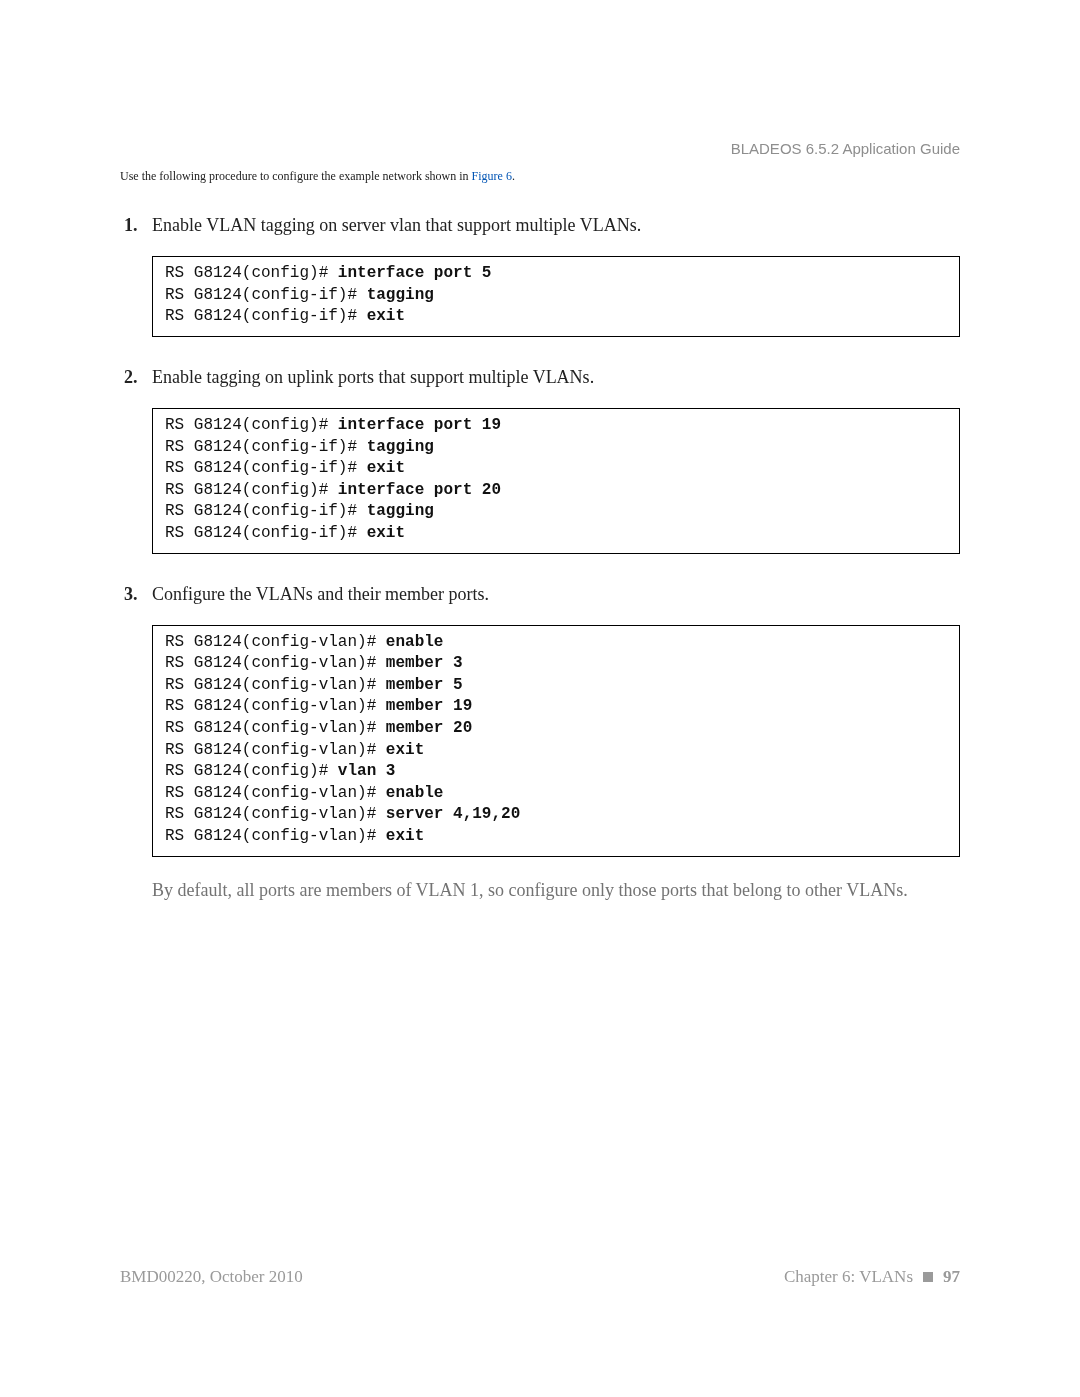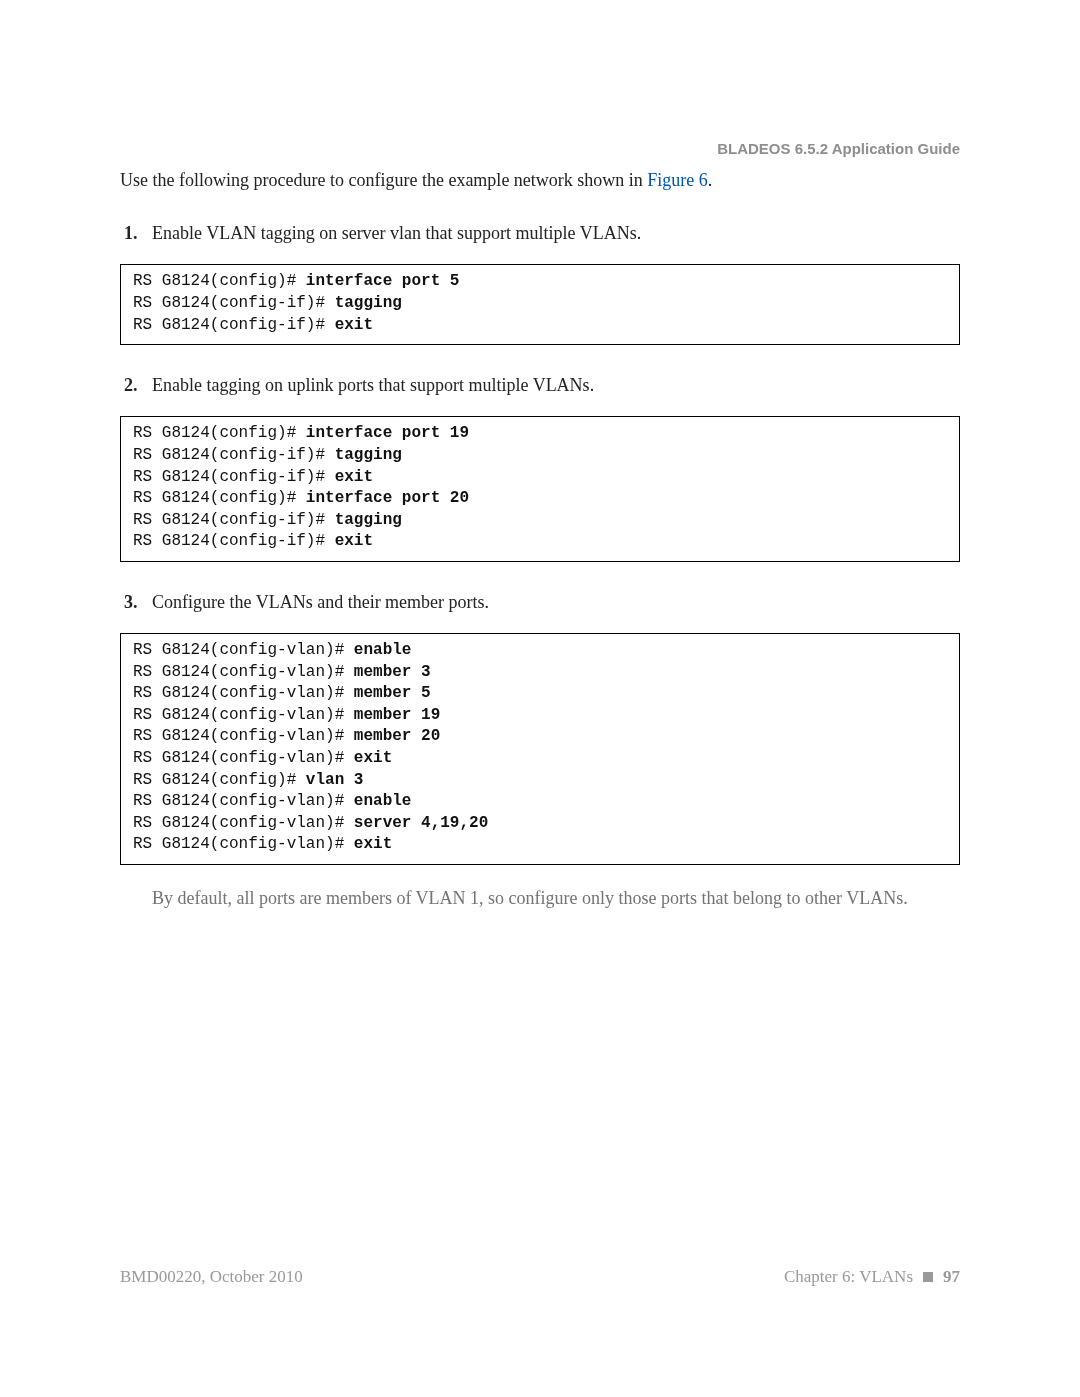--- a/index.html
+++ b/index.html
@@ -17,34 +17,34 @@
     padding: 140px 120px 0 120px; 
     position: relative;
     height: 100%;
   }
   .header-right {
     position: absolute;
     top: 140px;
     right: 120px;
     color: #8e8e8e;
     font-family: Arial, Helvetica, sans-serif;
-    font-weight: bold;
+    font-weight: normal;
     font-size: 15px;
   }
   .section-title {
     margin-top: 44px;
     color: #6fa7c9;
     font-family: Arial, Helvetica, sans-serif;
     font-weight: bold;
     font-size: 27px;
     letter-spacing: 0px;
   }
   .intro {
     margin-top: 28px;
-    font-size: 18px;
+    font-size: 12px;
     color: #222;
     line-height: 1.4;
   }
   .link {
     color: #0054b4;
   }
   .step {
     display: flex;
     font-size: 18px;
     color: #222;
@@ -54,20 +54,21 @@
   .step-num {
     font-weight: bold;
     min-width: 28px;
     padding-left: 4px;
   }
   .step-text {
     flex: 1;
   }
   .codebox {
     margin-top: 18px;
+    margin-left: 32px;
     border: 1px solid #000;
     padding: 6px 12px 8px 12px;
     font-family: "Courier New", Courier, monospace;
     font-size: 16px;
     line-height: 1.35;
     color: #111;
     white-space: normal;
   }
   .codeline {
     white-space: pre;

